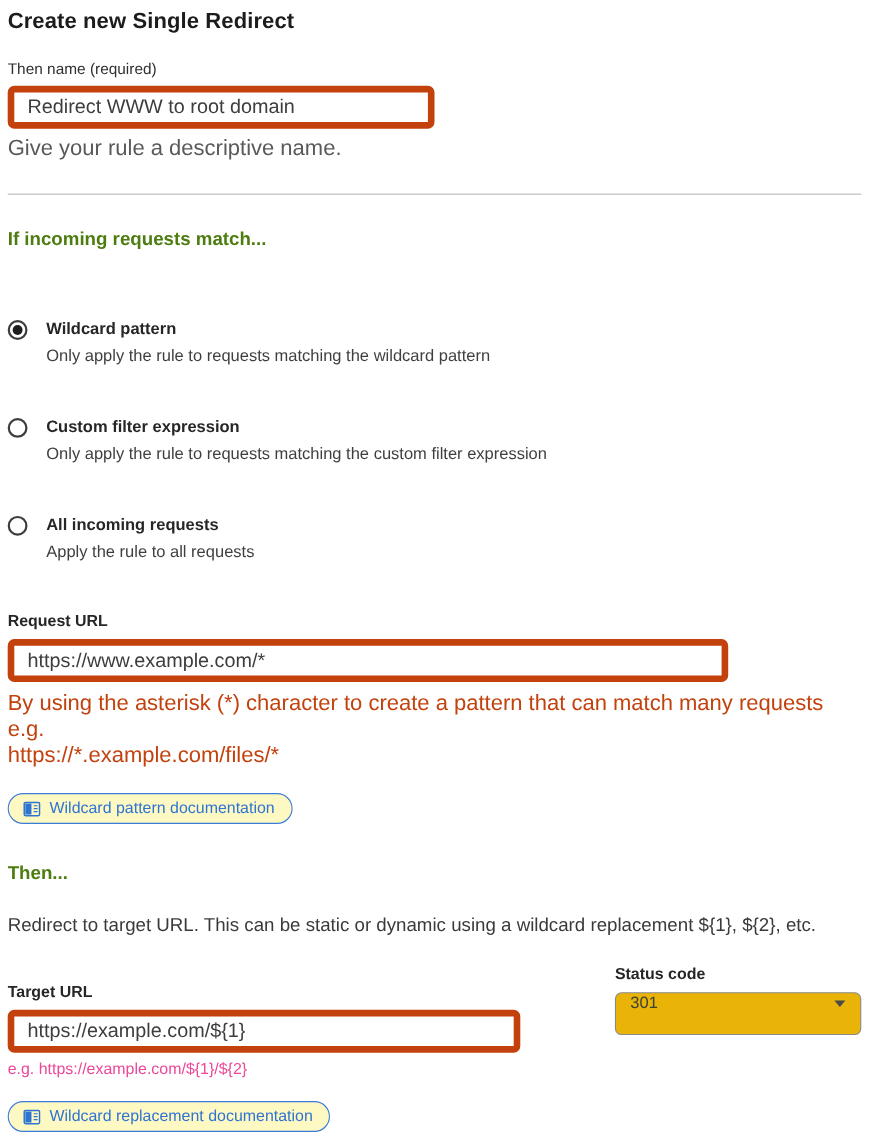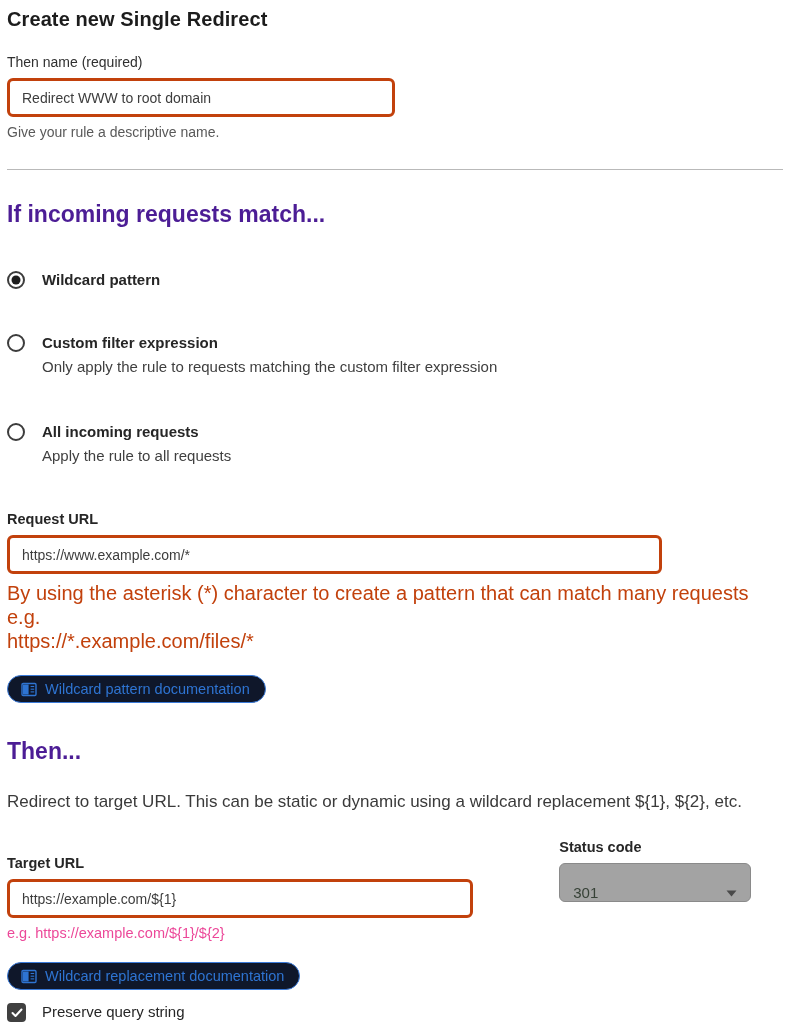--- a/index.html
+++ b/index.html
@@ -11,73 +11,73 @@
     padding:8px 7px 0 7px;
     overflow:hidden;
   }
   .page-title { font-size:20px; font-weight:700; color:#1c1c1c; letter-spacing:.1px; }
 
   .field-label { font-size:14px; color:#303030; margin-top:23px; }
   .field-label.semibold { font-weight:700; font-size:14.5px; color:#262626; }
 
   .text-input {
     display:block; margin-top:8px; height:39px;
-    border:3px solid #c2410c; border-radius:6px;
+    border:6px solid #c2410c; border-radius:6px;
     font-family:"Liberation Sans", sans-serif;
-    font-size:14px; color:#3d3d3d; padding:0 12px;
+    font-size:18px; color:#3d3d3d; padding:0 12px;
     background:#fff; outline:none;
   }
   .w-rulename { width:388px; }
   .w-full { width:655px; }
   .w-target { width:466px; }
 
-  .help-text { font-size:14px; color:#595959; margin-top:7px; }
+  .help-text { font-size:20px; color:#595959; margin-top:7px; }
   .help-text.lg { font-size:20px; color:#c2410c; line-height:24px; }
 
   .divider { border:none; border-top:1px solid #b9b9b9; margin-top:29px; }
 
-  .section-heading { font-size:23px; font-weight:700; color:#4c1d95; margin-top:31px; }
+  .section-heading { font-size:17px; font-weight:700; color:#4d7c0f; margin-top:31px; }
 
-  .radio-group { margin-top:42px; }
+  .radio-group { margin-top:62px; }
   .radio-option { display:flex; align-items:flex-start; margin-bottom:43px; cursor:pointer; }
   .radio-circle {
     flex:0 0 auto; width:18px; height:18px; margin-top:1px;
     border:2px solid #3c3c3c; border-radius:50%;
     position:relative; background:#fff;
   }
   .radio-circle.checked::after {
     content:""; position:absolute; top:50%; left:50%;
     width:9px; height:9px; border-radius:50%;
     background:#1d1d1d; transform:translate(-50%,-50%);
   }
   .radio-texts { margin-left:17px; }
   .radio-label { font-size:15px; font-weight:700; color:#262626; line-height:20px; }
   .radio-desc { font-size:15px; color:#3f3f3f; line-height:24px; margin-top:2px; }
 
   .doc-pill {
     display:inline-flex; align-items:center; gap:8px;
     margin-top:22px; height:28px; padding:0 15px 0 13px;
     border:1.5px solid #3b7bd9; border-radius:999px;
-    background:#0f172a; color:#2e74d2;
+    background:#fef9c3; color:#2e74d2;
     font-family:"Liberation Sans", sans-serif;
     font-size:14.5px; cursor:pointer;
   }
   .doc-pill svg { display:block; }
 
   .then-desc { font-size:17px; color:#3a3a3a; margin-top:27px; }
 
   .row-two-col { display:flex; margin-top:27px; }
   .col-target { width:553px; }
   .col-status { width:224px; }
 
   .select-box {
-    display:flex; align-items:flex-end; justify-content:space-between;
-    margin-top:8px; height:39px; width:192px;
+    display:flex; align-items:flex-start; justify-content:space-between;
+    margin-top:8px; height:39px; width:224px;
     border:1px solid #8a8a8a; border-radius:6px;
-    background:#a3a3a3; padding:0 13px; cursor:pointer;
+    background:#eab308; padding:0 13px; cursor:pointer;
   }
   .select-value { font-size:15px; color:#374237; }
 
   .checkbox-row { display:flex; margin-top:13px; cursor:pointer; }
   .checkbox {
     width:19px; height:19px; border-radius:4px;
     border:2px solid #404040; background:#fff;
     display:flex; align-items:center; justify-content:center;
   }
   .checkbox.checked { background:#404040; border-color:#404040; }
@@ -98,20 +98,21 @@
 
 <hr class="divider">
 
 <h2 class="section-heading">If incoming requests match...</h2>
 
 <div class="radio-group">
   <div class="radio-option">
     <span class="radio-circle checked"></span>
     <span class="radio-texts">
       <span class="radio-label" style="display:block">Wildcard pattern</span>
+      <span class="radio-desc" style="display:block">Only apply the rule to requests matching the wildcard pattern</span>
     </span>
   </div>
   <div class="radio-option">
     <span class="radio-circle"></span>
     <span class="radio-texts">
       <span class="radio-label" style="display:block">Custom filter expression</span>
       <span class="radio-desc" style="display:block">Only apply the rule to requests matching the custom filter expression</span>
     </span>
   </div>
   <div class="radio-option">

